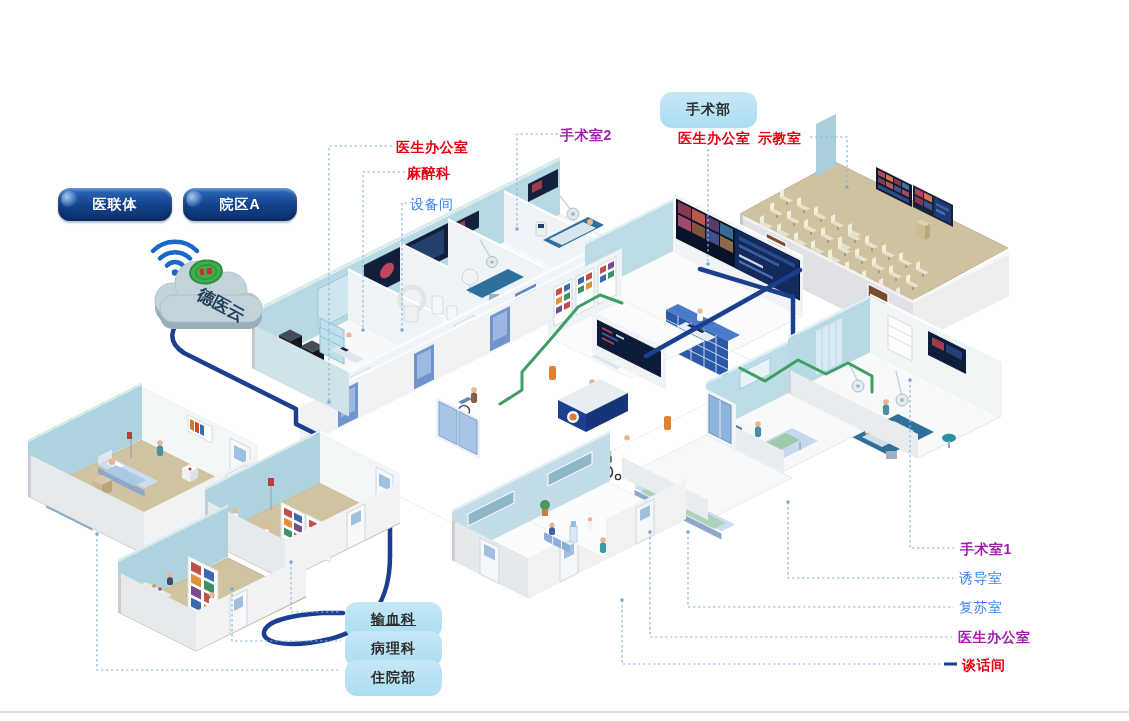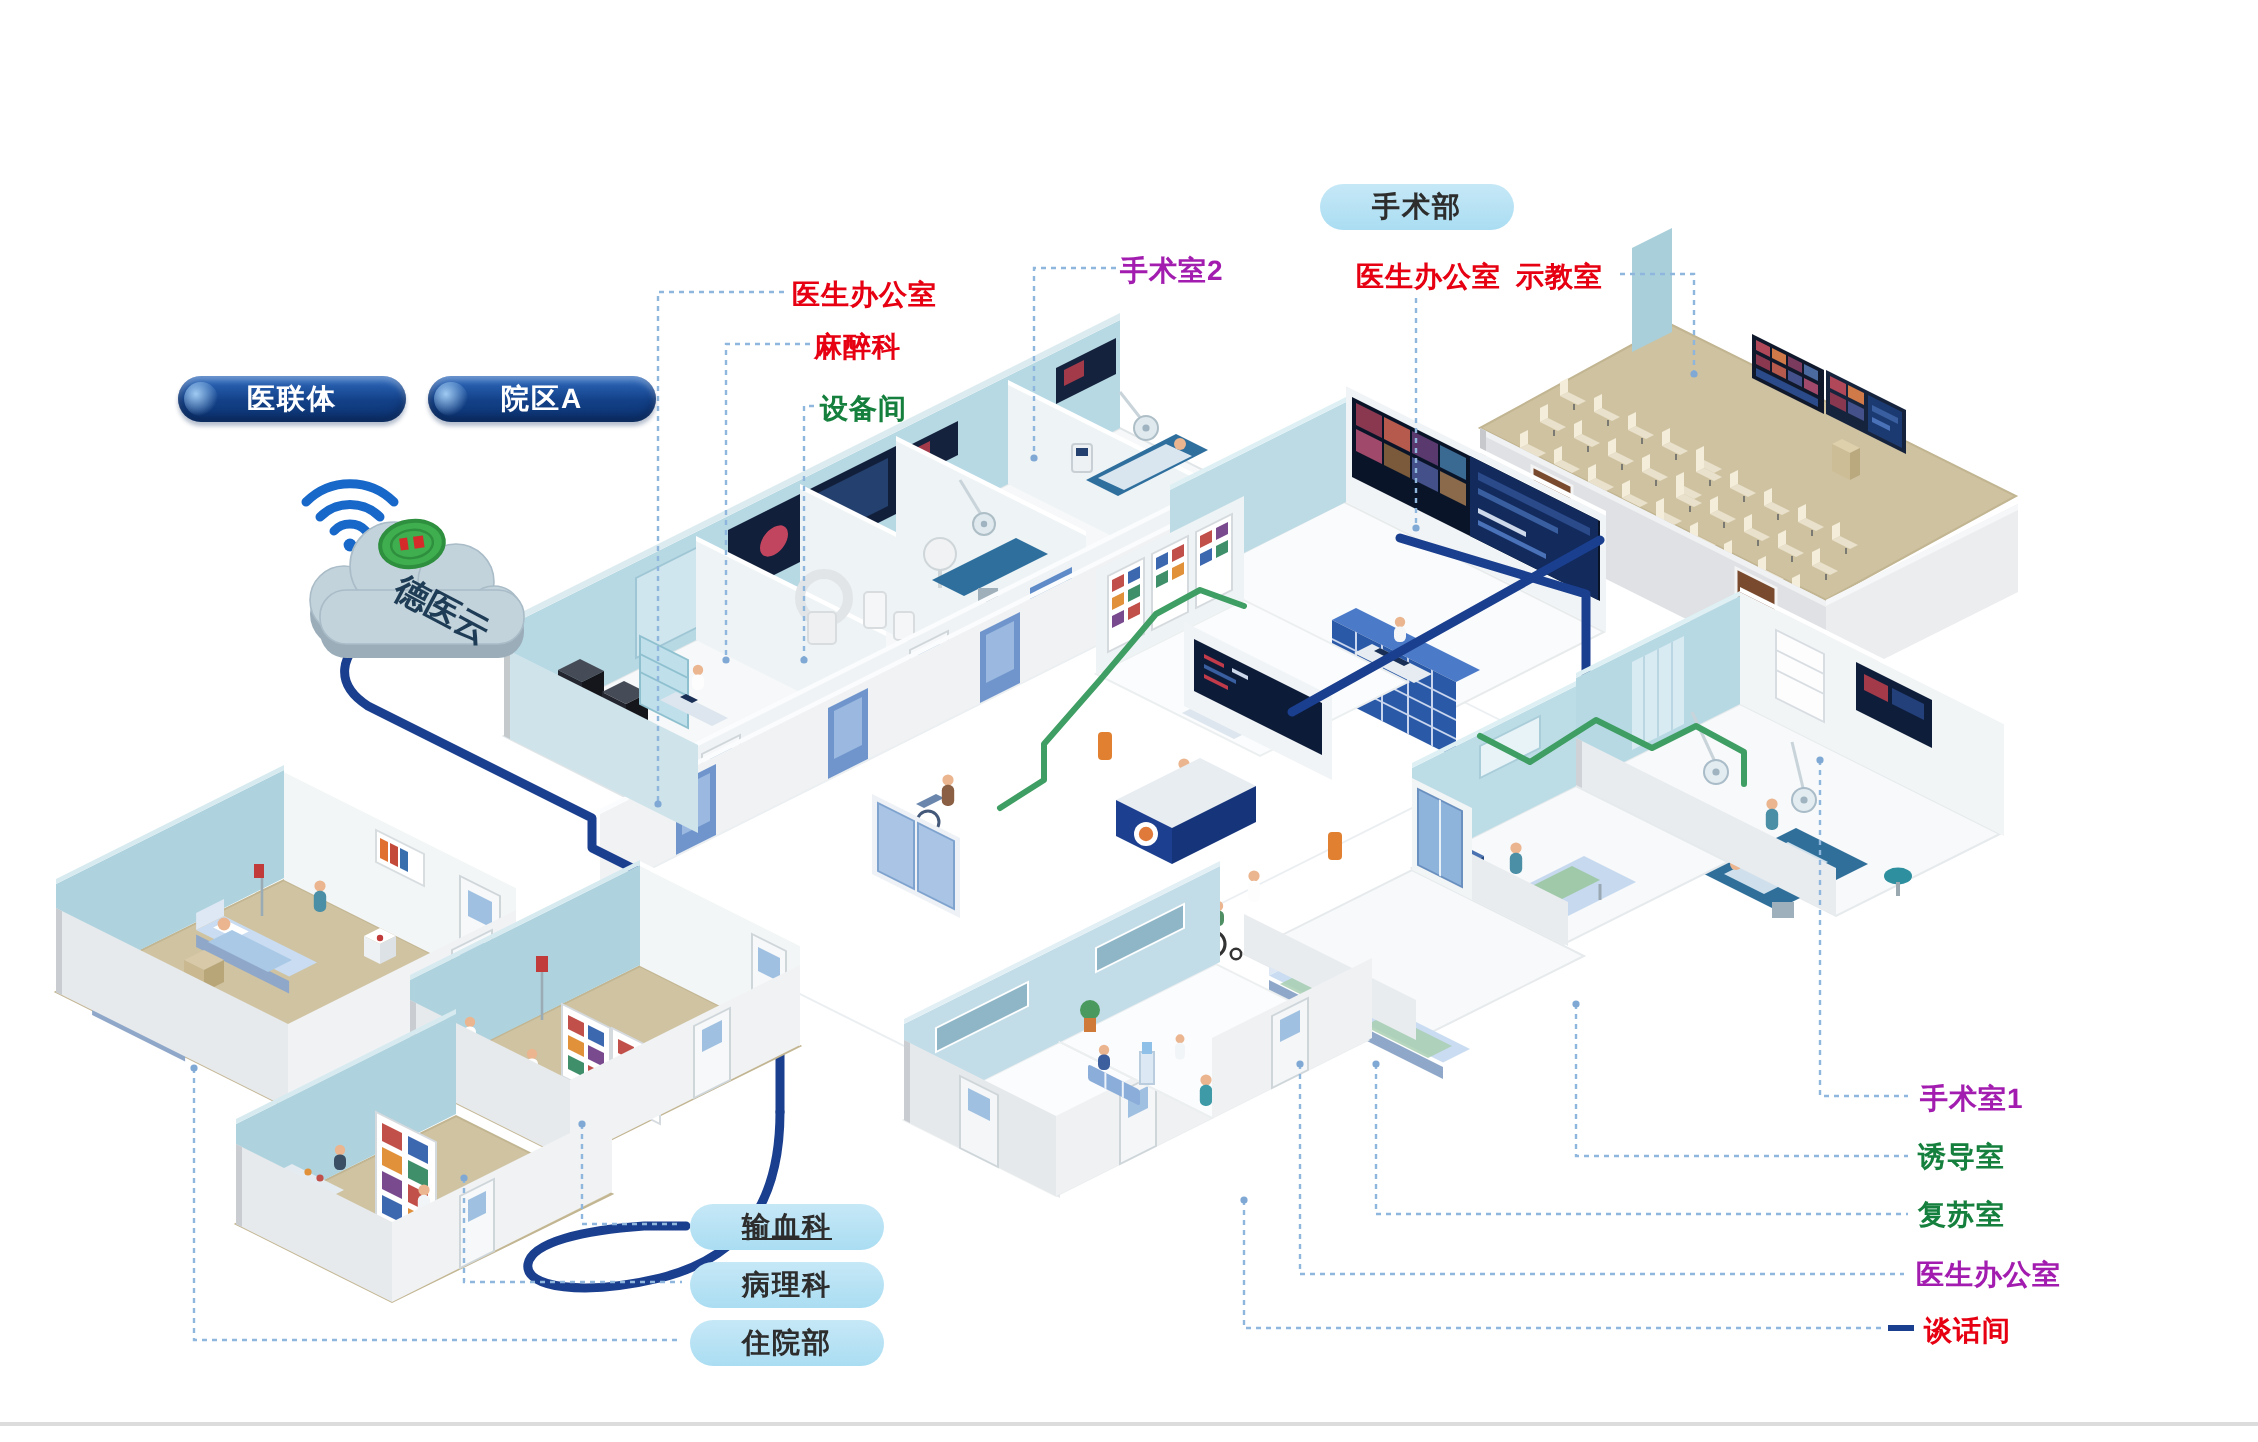--- a/index.html
+++ b/index.html
@@ -2,29 +2,29 @@
 <html><head>
 <meta charset="utf-8">
 <style>
   html,body{margin:0;padding:0;background:#fff;}
   #stage{position:relative;width:1129px;height:721px;background:#fff;overflow:hidden;
          font-family:"Liberation Sans","DejaVu Sans",sans-serif;}
   #scene{position:absolute;left:0;top:0;}
   .callout{position:absolute;font-size:14px;font-weight:700;white-space:nowrap;letter-spacing:.5px;z-index:3;}
   .callout.red{color:#e60012;}
   .callout.dark{color:#a21caf;}
-  .callout.gray{color:#15803d;font-weight:700;}
+  .callout.gray{color:#3b82f6;font-weight:400;}
   .pill{position:absolute;display:flex;align-items:center;justify-content:center;
         border-radius:12px;font-size:14px;font-weight:700;z-index:3;letter-spacing:1px;}
-  .pill-dark{width:114px;height:23px;color:#fff;
+  .pill-dark{width:114px;height:33px;color:#fff;
         background:linear-gradient(180deg,#2f6cc0,#123f86 55%,#0d3573);
-        box-shadow:0 2px 2px rgba(10,40,90,.3), inset 0 -3px 4px rgba(8,30,70,.55), inset 0 2px 3px rgba(255,255,255,.35);margin-left:31px;}
+        box-shadow:0 2px 2px rgba(10,40,90,.3), inset 0 -3px 4px rgba(8,30,70,.55), inset 0 2px 3px rgba(255,255,255,.35);}
   .pill-dark::before{content:"";position:absolute;left:3px;top:3px;width:17px;height:17px;border-radius:50%;
         background:radial-gradient(circle at 35% 35%,#9fcaf2,rgba(35,90,160,0) 72%);}
-  .pill-light{width:97px;height:23px;color:#2d2d2d;
+  .pill-light{width:97px;height:36px;color:#2d2d2d;
         background:linear-gradient(180deg,#c6e8f7,#aaddf2);}
 </style>
 </head>
 <body>
 
 <div id="stage">
 
 <svg id="scene" width="1129" height="721" viewBox="0 0 1129 721">
   <defs>
     <g id="person">

